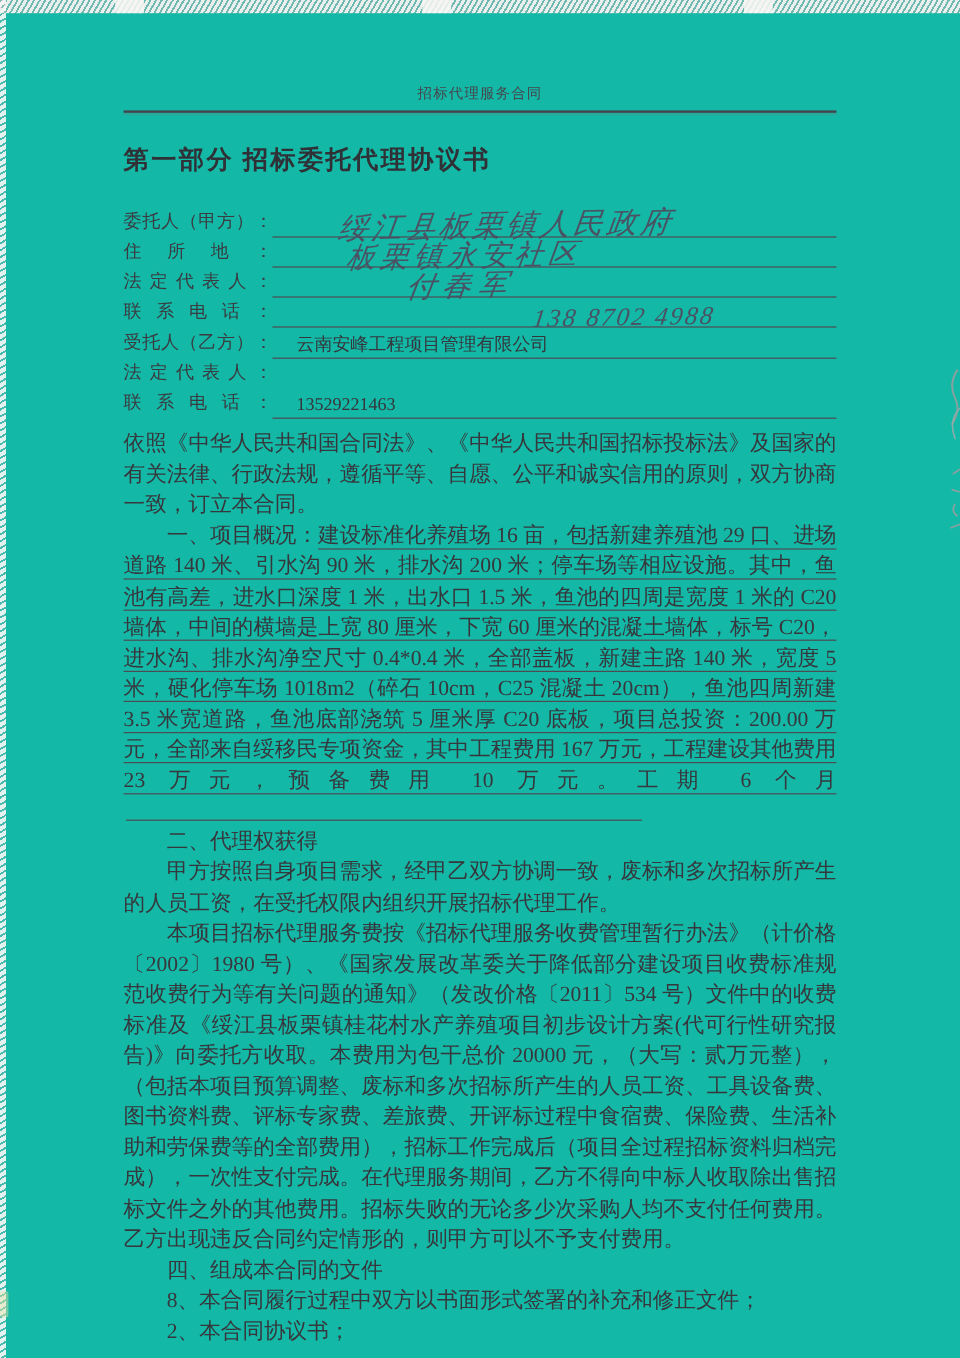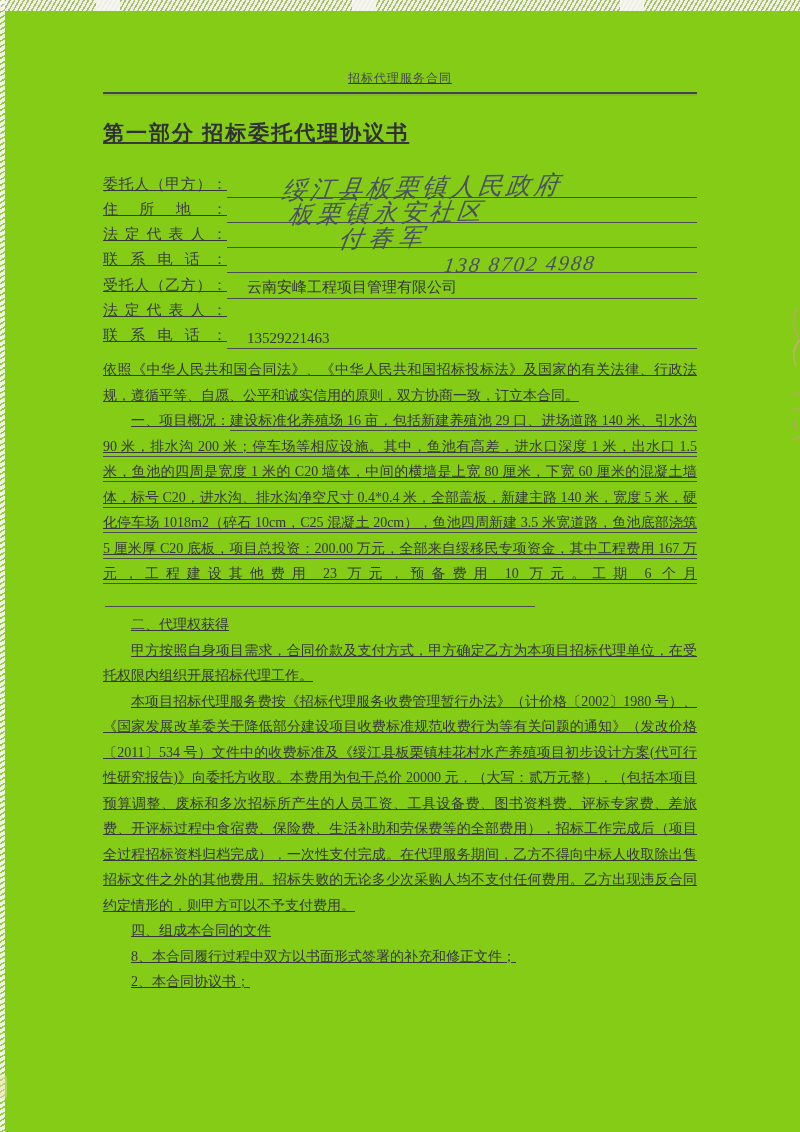--- a/index.html
+++ b/index.html
@@ -2,22 +2,22 @@
 <html><head>
 <meta charset="utf-8">
 <style>
   html,body{margin:0;padding:0;}
   body{
     width:800px;height:1132px;position:relative;overflow:hidden;
     background:#f6f4f2;
     font-family:"Liberation Serif","DejaVu Serif",serif;
   }
   .page{
-    position:absolute;inset:0;background:#84cc16;color:#37383d;
-    padding:70px 103px 16px 103px;box-sizing:border-box;overflow:hidden;text-decoration:underline;
+    position:absolute;inset:0;background:#14b8a6;color:#37383d;
+    padding:70px 103px 16px 103px;box-sizing:border-box;overflow:hidden;
   }
   
   .top-band{position:absolute;top:0;left:0;right:0;height:11px;
     background:repeating-linear-gradient(120deg,rgba(199,185,186,.5) 0 1.5px,rgba(246,242,241,.95) 1.5px 4px);}
   .band-tab{position:absolute;top:0;height:11px;width:24px;background:#f8f6f5;opacity:.85;}
   .left-strip{position:absolute;top:0;left:0;width:5px;height:100%;
     background:repeating-linear-gradient(150deg,rgba(205,192,192,.28) 0 1.5px,rgba(250,248,247,.9) 1.5px 5px);}
   .corner-speck{position:absolute;left:0;bottom:34px;width:7px;height:22px;background:#e8e2a6;opacity:.45;border-radius:2px;}
   .stamp-edge{position:absolute;right:-2px;top:300px;width:18px;height:150px;opacity:.6;}
 
@@ -36,21 +36,21 @@
   .hw1{font-size:25px;letter-spacing:3px;transform:translateX(-40px) rotate(-1.2deg) skewX(-8deg);}
   .hw2{font-size:24px;letter-spacing:4px;transform:translateX(-75px) rotate(-1deg) skewX(-8deg);}
   .hw3{font-size:24px;letter-spacing:6px;transform:translateX(-78px) rotate(-1.5deg) skewX(-10deg);}
   .hw4{font-size:21px;letter-spacing:2px;transform:translateX(58px) rotate(-1deg) skewX(-9deg);bottom:-5px;}
   .typed{position:absolute;bottom:1px;left:20px;font-size:15px;color:#35363b;white-space:nowrap;}
 
   .pb-addr{font-size:15px;line-height:25px;margin-top:2px;}
   .pb-addr .inline-label{display:inline-block;width:124px;text-align:justify;text-align-last:justify;vertical-align:bottom;}
   .u-text{text-decoration:underline;text-underline-offset:5px;text-decoration-thickness:1px;text-decoration-color:#4b4d53;}
 
-  .body-text{margin-top:9px;font-size:14px;line-height:25.5px;text-align:justify;color:#36373c;}
+  .body-text{margin-top:9px;font-size:18px;line-height:25.5px;text-align:justify;color:#36373c;}
   .body-text p{margin:0;}
   .ind{text-indent:2em;}
   .gap-top{margin-top:15px;}
   .fill-line{display:inline-block;width:430px;height:2px;border-bottom:1px solid #4b4d53;vertical-align:baseline;margin-left:2px;transform:translateY(3px);}
 </style>
 </head>
 <body>
 
 <div class="page">
 
@@ -101,21 +101,21 @@
       <span class="field-line">
         <span class="typed">13529221463</span>
       </span>
     </div>
   </div>
 
   <div class="body-text">
     <p>依照《中华人民共和国合同法》、《中华人民共和国招标投标法》及国家的有关法律、行政法规，遵循平等、自愿、公平和诚实信用的原则，双方协商一致，订立本合同。</p>
     <p class="ind"><span>一、项目概况：</span><span class="u-text">建设标准化养殖场 16 亩，包括新建养殖池 29 口、进场道路 140 米、引水沟 90 米，排水沟 200 米；停车场等相应设施。其中，鱼池有高差，进水口深度 1 米，出水口 1.5 米，鱼池的四周是宽度 1 米的 C20 墙体，中间的横墙是上宽 80 厘米，下宽 60 厘米的混凝土墙体，标号 C20，进水沟、排水沟净空尺寸 0.4*0.4 米，全部盖板，新建主路 140 米，宽度 5 米，硬化停车场 1018m2（碎石 10cm，C25 混凝土 20cm），鱼池四周新建 3.5 米宽道路，鱼池底部浇筑 5 厘米厚 C20 底板，项目总投资：200.00 万元，全部来自绥移民专项资金，其中工程费用 167 万元，工程建设其他费用 23 万元，预备费用 10 万元。工期 6 个月</span><span class="fill-line"></span></p>
     <p class="ind gap-top">二、代理权获得</p>
-    <p class="ind">甲方按照自身项目需求，合同价款及支付方式，甲方确定乙方为本项目招标代理单位，在受托权限内组织开展招标代理工作。</p>
+    <p class="ind">甲方按照自身项目需求，经甲乙双方协调一致，废标和多次招标所产生的人员工资，在受托权限内组织开展招标代理工作。</p>
     <p class="ind">本项目招标代理服务费按《招标代理服务收费管理暂行办法》（计价格〔2002〕1980 号）、《国家发展改革委关于降低部分建设项目收费标准规范收费行为等有关问题的通知》（发改价格〔2011〕534 号）文件中的收费标准及《绥江县板栗镇桂花村水产养殖项目初步设计方案(代可行性研究报告)》向委托方收取。本费用为包干总价 20000 元，（大写：贰万元整），（包括本项目预算调整、废标和多次招标所产生的人员工资、工具设备费、图书资料费、评标专家费、差旅费、开评标过程中食宿费、保险费、生活补助和劳保费等的全部费用），招标工作完成后（项目全过程招标资料归档完成），一次性支付完成。在代理服务期间，乙方不得向中标人收取除出售招标文件之外的其他费用。招标失败的无论多少次采购人均不支付任何费用。乙方出现违反合同约定情形的，则甲方可以不予支付费用。</p>
     <p class="ind">四、组成本合同的文件</p>
     <p class="ind">8、本合同履行过程中双方以书面形式签署的补充和修正文件；</p>
     <p class="ind">2、本合同协议书；</p>
   </div>
 </div>
 
 <div class="top-band"></div>
 <div class="band-tab" style="left:96px;"></div>
 <div class="band-tab" style="left:352px;"></div>

